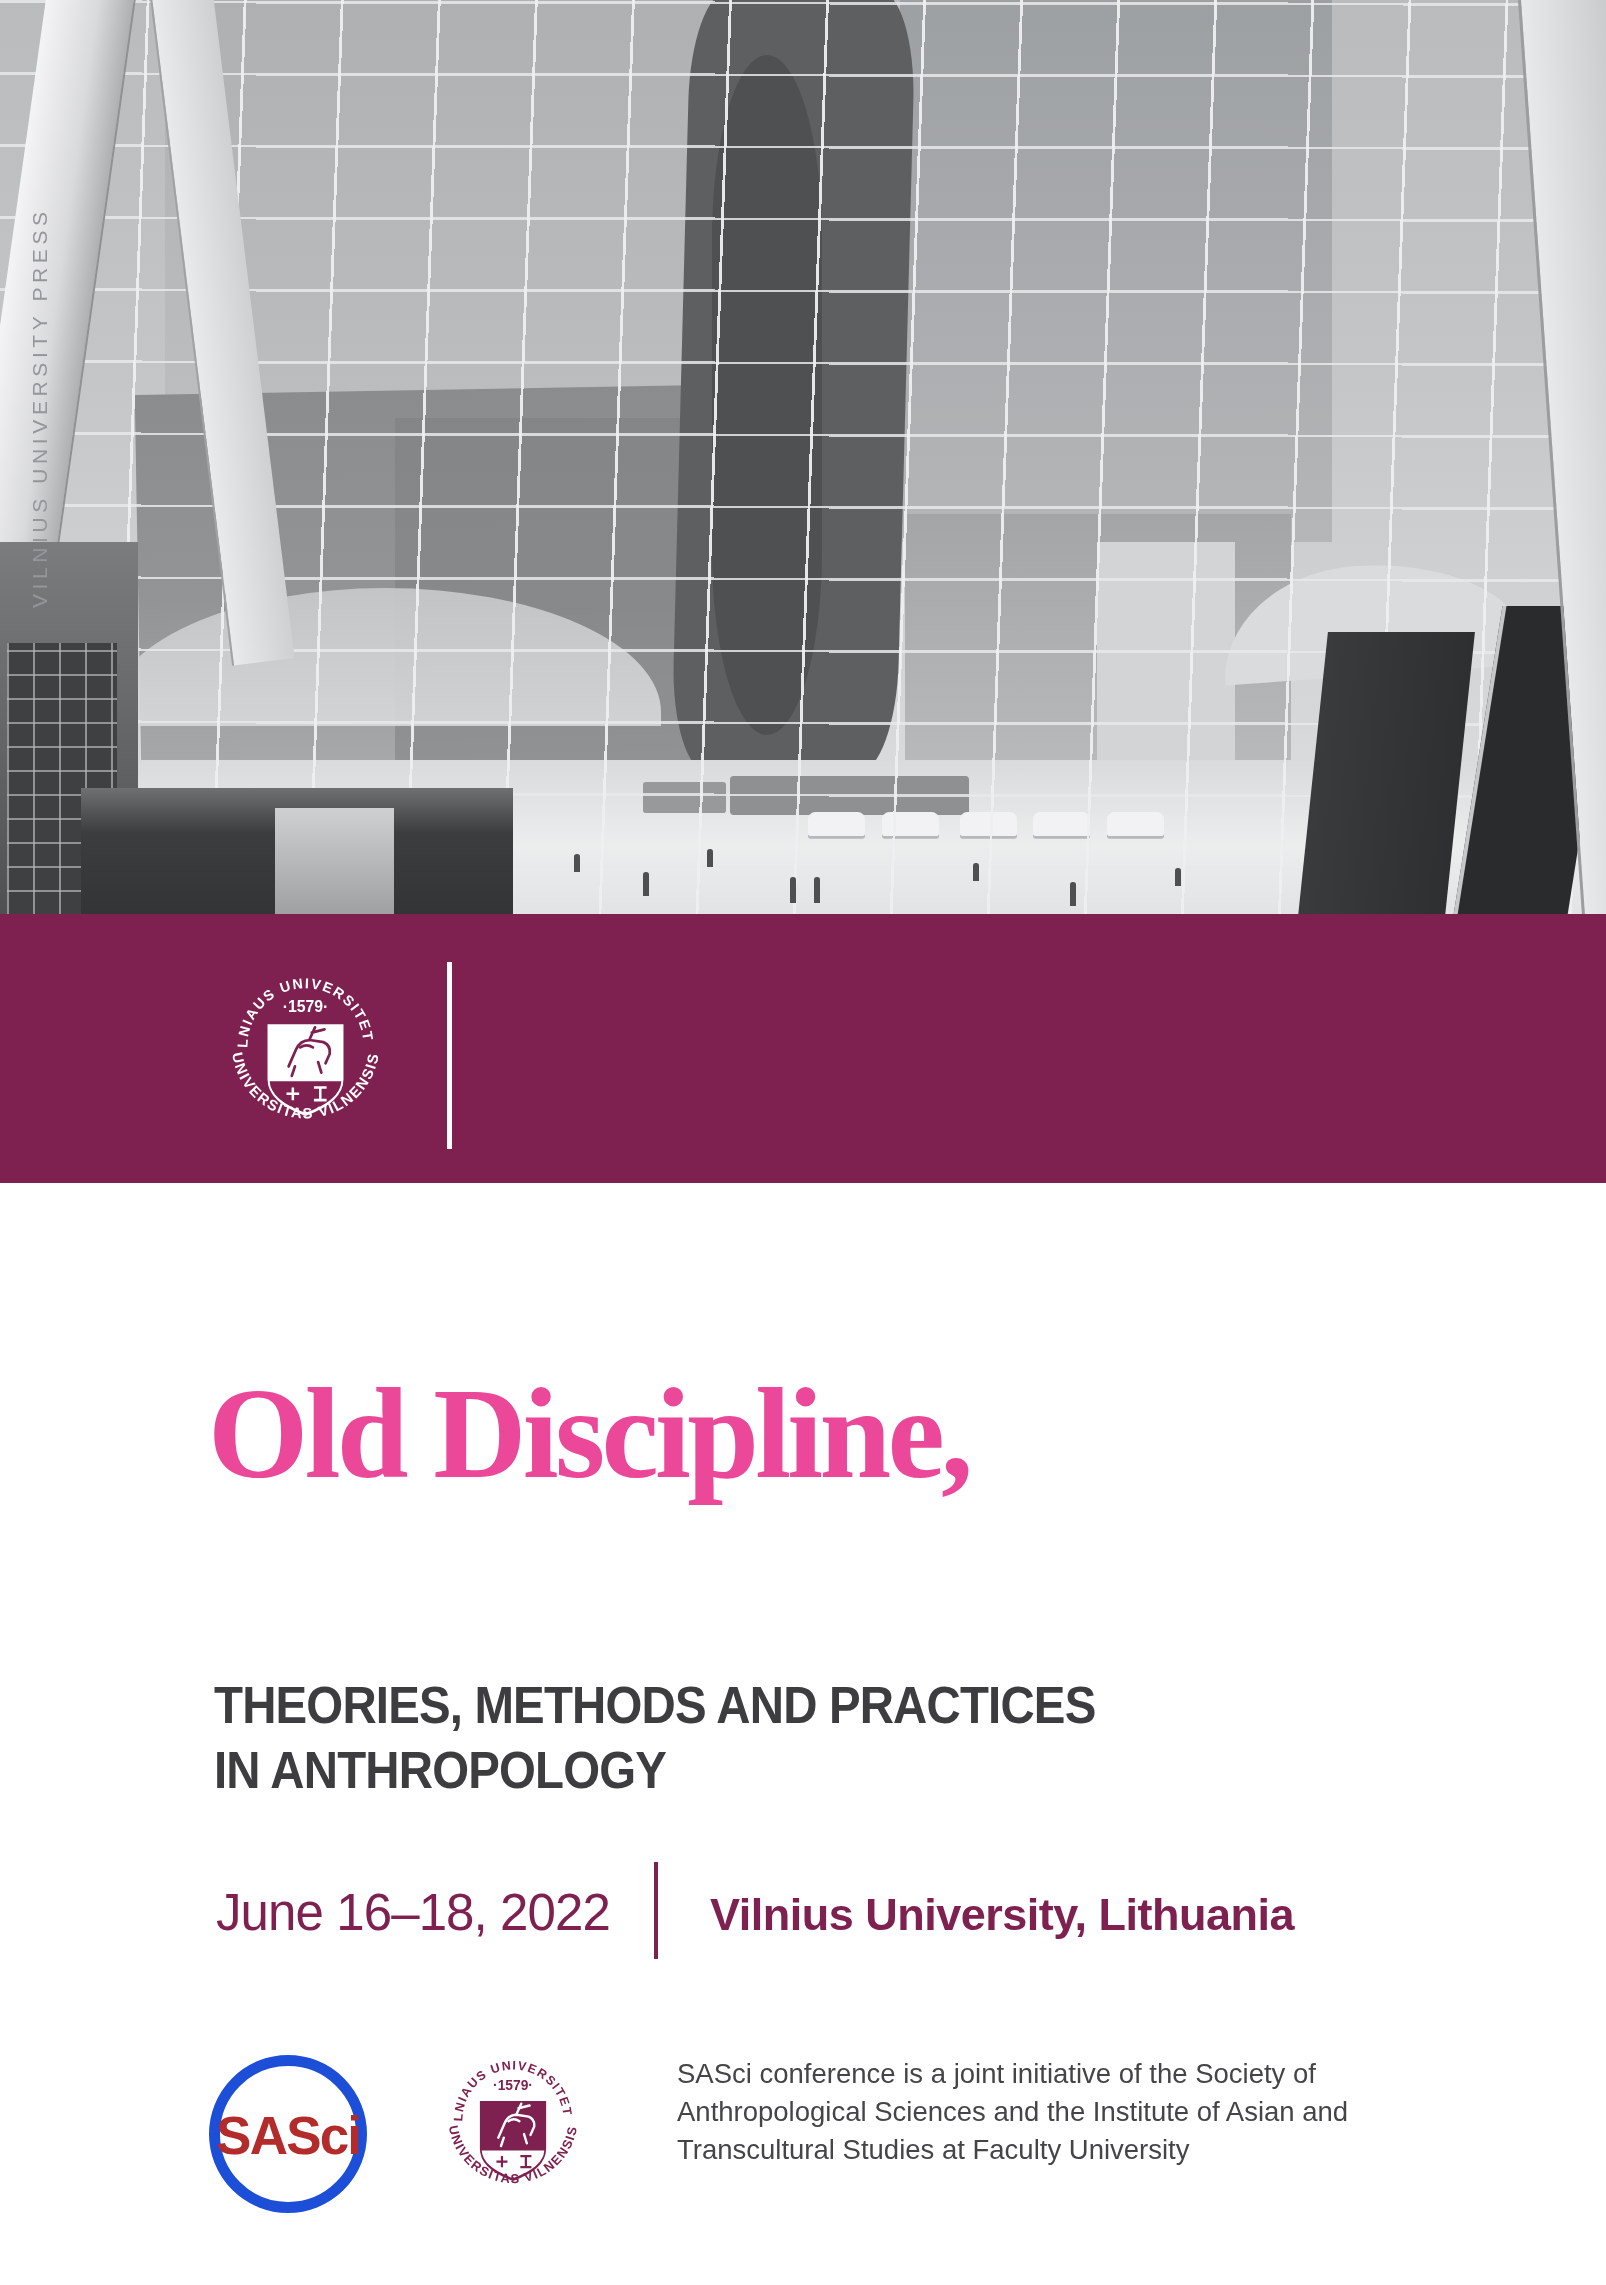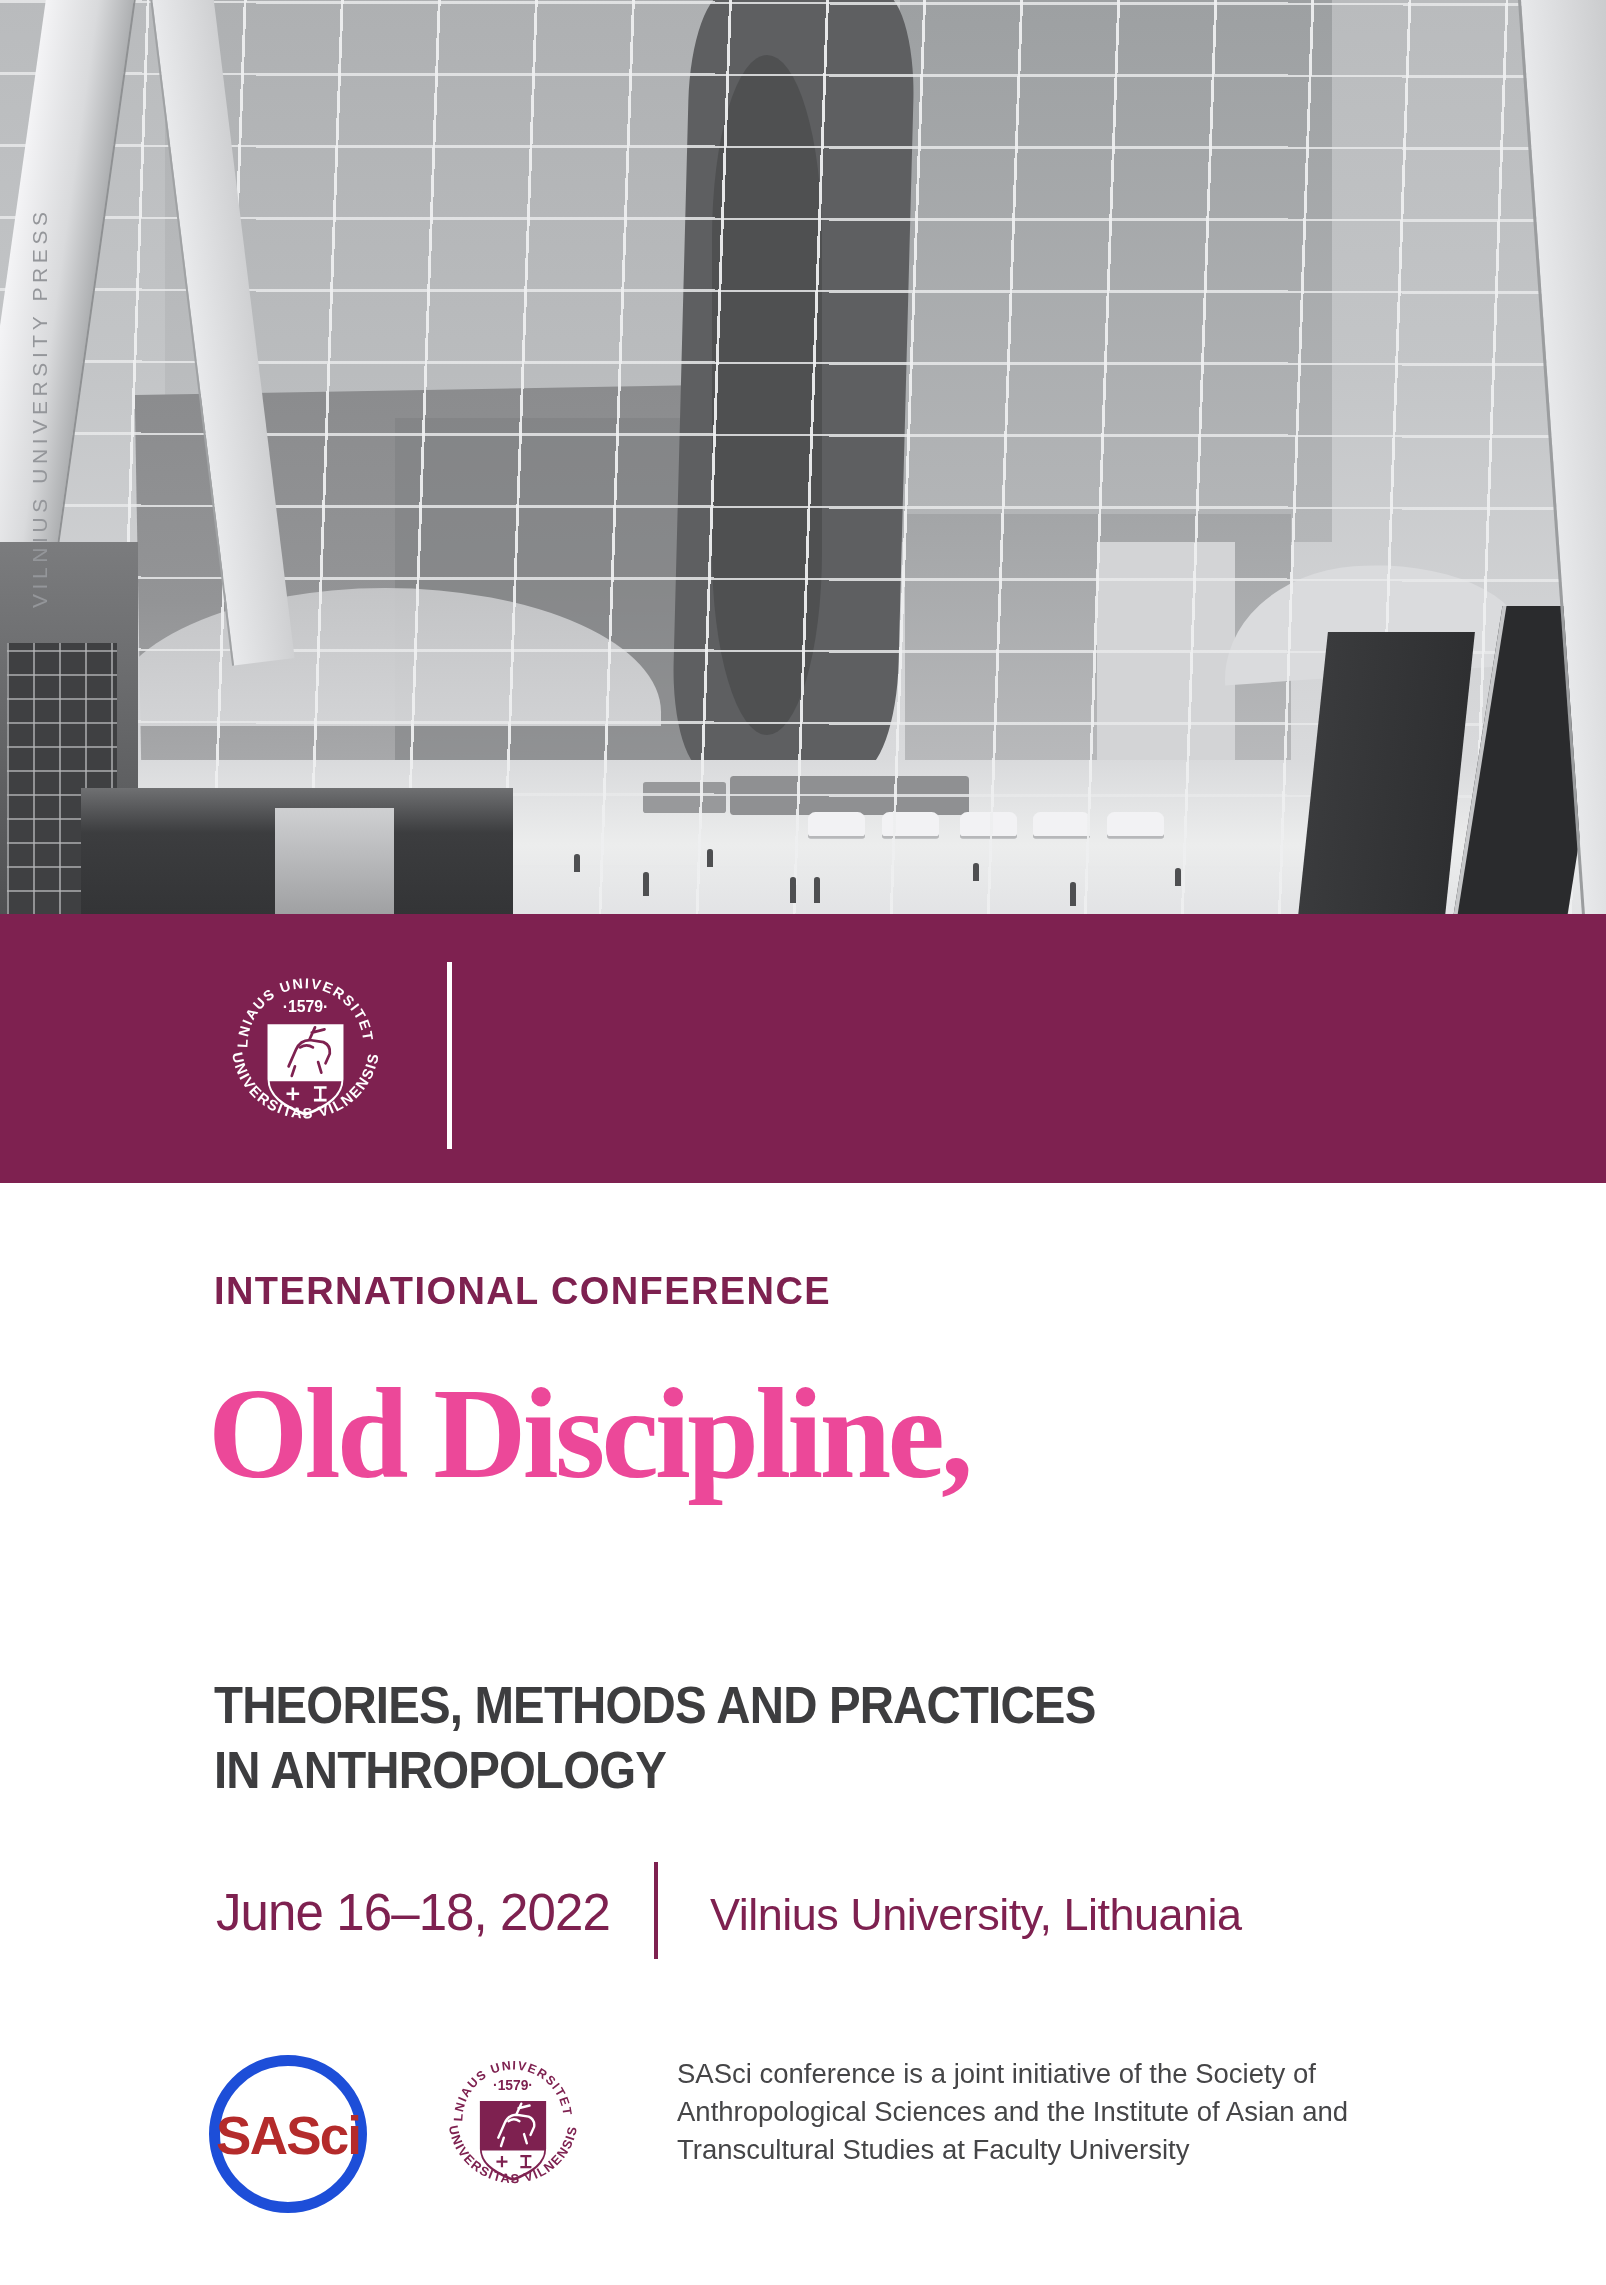--- a/index.html
+++ b/index.html
@@ -55,21 +55,21 @@
   .seal-white{--sealfg:#ffffff;--sealbg:var(--maroon);left:200px;top:944px;width:211px;height:211px;}
   .seal-footer{--sealfg:var(--maroon);--sealbg:#ffffff;left:421px;top:2031px;width:184px;height:184px;}
   .seal text{fill:var(--sealfg);font-family:"Liberation Sans",sans-serif;font-weight:bold;}
 
   
   .kicker{position:absolute;left:214px;top:1270px;color:var(--maroon);font-weight:bold;font-size:38px;letter-spacing:1.4px;}
   .title{position:absolute;left:208px;top:1375px;color:#ec4899;font-weight:bold;font-size:129px;line-height:118px;letter-spacing:-3.7px;font-family:Liberation Serif, serif;}
   .subtitle{position:absolute;left:214px;top:1673px;color:#3d3d3f;font-weight:bold;font-size:51px;line-height:65px;letter-spacing:-0.9px;transform:scaleX(.93);transform-origin:left top;}
   .date-text{position:absolute;left:216px;top:1883px;color:var(--maroon);font-size:51px;font-weight:400;letter-spacing:-0.9px;text-align:right;}
   .date-divider{position:absolute;left:654px;top:1862px;width:3.7px;height:97px;background:var(--maroon);}
-  .location-text{position:absolute;left:710px;top:1889px;color:var(--maroon);font-size:45px;font-weight:400;letter-spacing:-0.5px;}
+  .location-text{position:absolute;left:710px;top:1889px;color:var(--maroon);font-size:45px;font-weight:700;letter-spacing:-0.5px;}
 
   
   .sasci{position:absolute;left:209px;top:2055px;width:158px;height:158px;border:11px solid #1d4ed8;border-radius:50%;box-sizing:border-box;}
   .sasci span{position:absolute;left:-7.3px;top:39px;width:151px;text-align:center;color:#b42b2b;font-weight:bold;font-size:53px;letter-spacing:-1.8px;}
   .note{position:absolute;left:677px;top:2055px;width:771px;color:#454547;font-size:27.5px;line-height:38px;font-weight:400;}
 </style>
 </head>
 <body>
 
 <div class="page" style="--maroon:#7E2150;">
@@ -137,21 +137,20 @@
       </g>
       <path d="M66 130 H134 Q133 148 100 160 Q67 148 66 130 Z" fill="var(--sealbg)"></path>
       <g stroke="var(--sealfg)" fill="none" stroke-width="2.4">
         <path d="M88 136 v12 M82 142 h12"></path>
         <path d="M108 136 h12 M114 136 v12 M108 148 h12"></path>
       </g>
       <text font-size="14" letter-spacing="1.5"><textPath href="#arcB" startOffset="50%" text-anchor="middle">UNIVERSITAS VILNENSIS</textPath></text>
     </svg>
   </div>
 
-  <div class="kicker">INTERNATIONAL CONFERENCE</div>
 
   <div class="title">
     <div>Old Discipline,</div>
   </div>
 
   <div class="subtitle">
     <div>THEORIES, METHODS AND PRACTICES</div>
     <div>IN ANTHROPOLOGY</div>
   </div>
 

